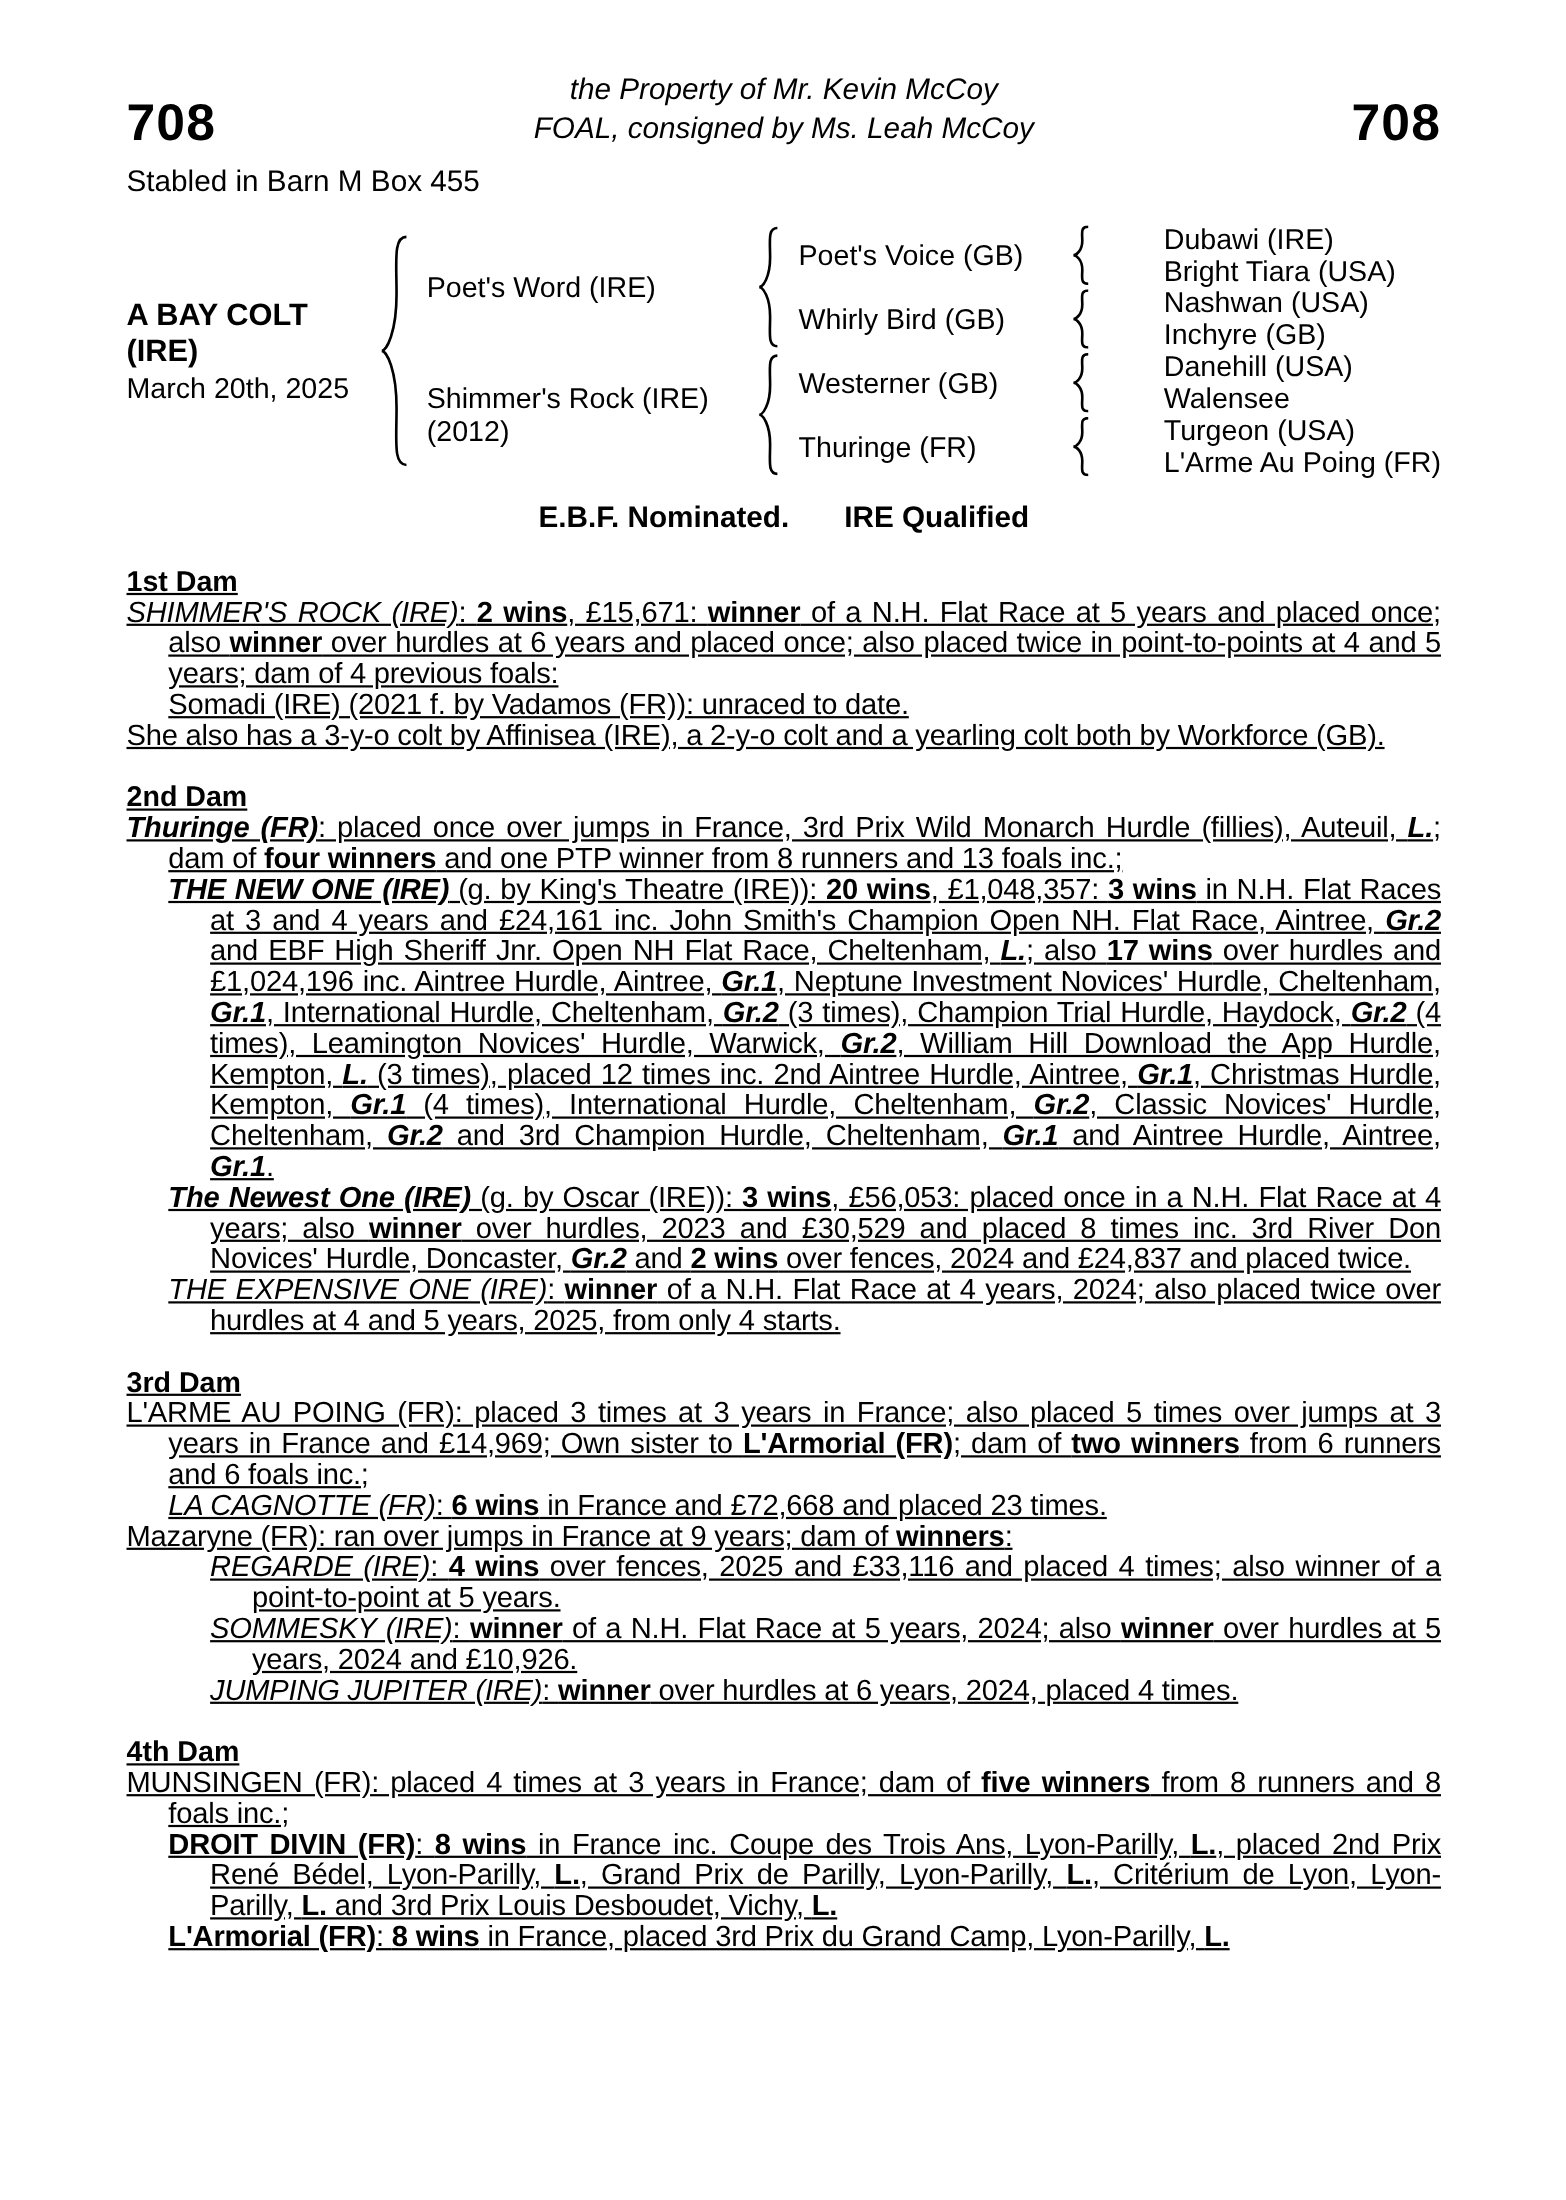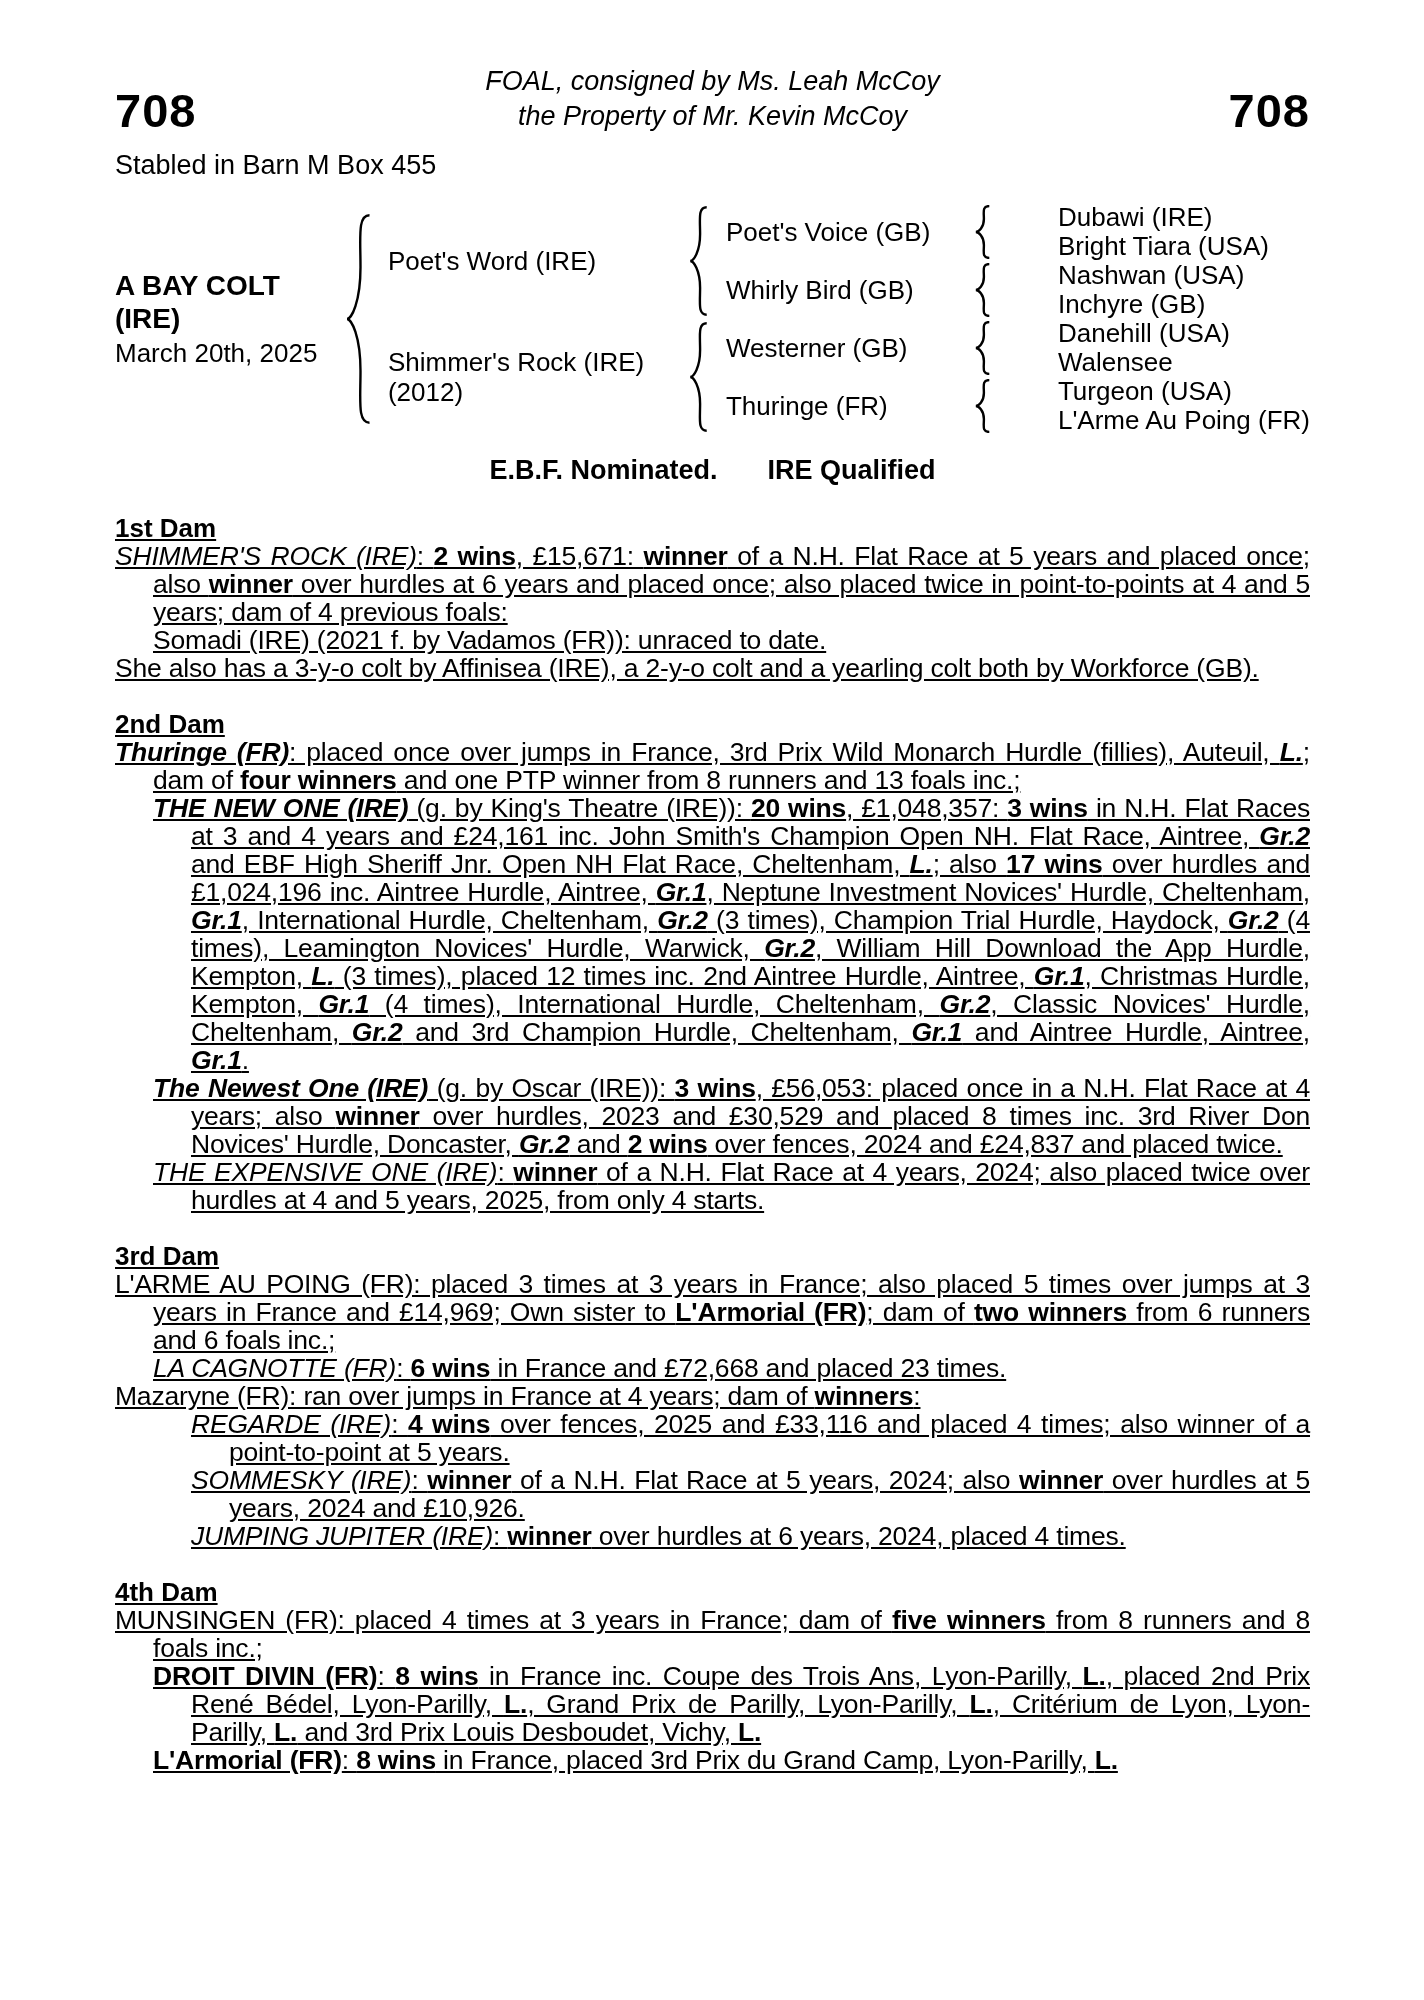--- a/index.html
+++ b/index.html
@@ -45,22 +45,22 @@
   .i{font-style:italic;}
   .bi{font-weight:700;font-style:italic;}
 </style>
 </head>
 <body>
 
 <div class="page">
   <div class="hdr">
     <div class="lot">708</div>
     <div class="consign">
+      <div>the Property of Mr. Kevin McCoy</div>
       <div>FOAL, consigned by Ms. Leah McCoy</div>
-      <div>the Property of Mr. Kevin McCoy</div>
     </div>
     <div class="lot right">708</div>
   </div>
 
   <div class="stabled">Stabled in Barn M Box 455</div>
 
   <div class="pedigree" id="ped-root">
       <div class="ped-subject">
         <div class="nm">A BAY COLT</div>
         <div class="nm">(IRE)</div>
@@ -150,21 +150,21 @@
         <h3 class="dam">2nd Dam</h3>
         <div class="para"><span class="bi">Thuringe (FR)</span><span>: placed once over jumps in France, 3rd Prix Wild Monarch Hurdle (fillies), Auteuil, </span><span class="bi">L.</span><span>; dam of </span><span class="b">four winners</span><span> and one PTP winner from 8 runners and 13 foals inc.;</span></div>
         <div class="para d1"><span class="bi">THE NEW ONE (IRE)</span><span> (g. by King's Theatre (IRE)): </span><span class="b">20 wins</span><span>, £1,048,357: </span><span class="b">3 wins</span><span> in N.H. Flat Races at 3 and 4 years and £24,161 inc. John Smith's Champion Open NH. Flat Race, Aintree, </span><span class="bi">Gr.2</span><span> and EBF High Sheriff Jnr. Open NH Flat Race, Cheltenham, </span><span class="bi">L.</span><span>; also </span><span class="b">17 wins</span><span> over hurdles and £1,024,196 inc. Aintree Hurdle, Aintree, </span><span class="bi">Gr.1</span><span>, Neptune Investment Novices' Hurdle, Cheltenham, </span><span class="bi">Gr.1</span><span>, International Hurdle, Cheltenham, </span><span class="bi">Gr.2</span><span> (3 times), Champion Trial Hurdle, Haydock, </span><span class="bi">Gr.2</span><span> (4 times), Leamington Novices' Hurdle, Warwick, </span><span class="bi">Gr.2</span><span>, William Hill Download the App Hurdle, Kempton, </span><span class="bi">L.</span><span> (3 times), placed 12 times inc. 2nd Aintree Hurdle, Aintree, </span><span class="bi">Gr.1</span><span>, Christmas Hurdle, Kempton, </span><span class="bi">Gr.1</span><span> (4 times), International Hurdle, Cheltenham, </span><span class="bi">Gr.2</span><span>, Classic Novices' Hurdle, Cheltenham, </span><span class="bi">Gr.2</span><span> and 3rd Champion Hurdle, Cheltenham, </span><span class="bi">Gr.1</span><span> and Aintree Hurdle, Aintree, </span><span class="bi">Gr.1</span><span>.</span></div>
         <div class="para d1"><span class="bi">The Newest One (IRE)</span><span> (g. by Oscar (IRE)): </span><span class="b">3 wins</span><span>, £56,053: placed once in a N.H. Flat Race at 4 years; also </span><span class="b">winner</span><span> over hurdles, 2023 and £30,529 and placed 8 times inc. 3rd River Don Novices' Hurdle, Doncaster, </span><span class="bi">Gr.2</span><span> and </span><span class="b">2 wins</span><span> over fences, 2024 and £24,837 and placed twice.</span></div>
         <div class="para d1"><span class="i">THE EXPENSIVE ONE (IRE)</span><span>: </span><span class="b">winner</span><span> of a N.H. Flat Race at 4 years, 2024; also placed twice over hurdles at 4 and 5 years, 2025, from only 4 starts.</span></div>
       </div>
       <div class="sec">
         <h3 class="dam">3rd Dam</h3>
         <div class="para"><span>L'ARME AU POING (FR): placed 3 times at 3 years in France; also placed 5 times over jumps at 3 years in France and £14,969; Own sister to </span><span class="b">L'Armorial (FR)</span><span>; dam of </span><span class="b">two winners</span><span> from 6 runners and 6 foals inc.;</span></div>
         <div class="para d1"><span class="i">LA CAGNOTTE (FR)</span><span>: </span><span class="b">6 wins</span><span> in France and £72,668 and placed 23 times.</span></div>
-        <div class="para"><span>Mazaryne (FR): ran over jumps in France at 4 years; dam of </span><span class="b">winners</span><span>:</span></div>
+        <div class="para"><span>Mazaryne (FR): ran over jumps in France at 9 years; dam of </span><span class="b">winners</span><span>:</span></div>
         <div class="para d2"><span class="i">REGARDE (IRE)</span><span>: </span><span class="b">4 wins</span><span> over fences, 2025 and £33,116 and placed 4 times; also winner of a point-to-point at 5 years.</span></div>
         <div class="para d2"><span class="i">SOMMESKY (IRE)</span><span>: </span><span class="b">winner</span><span> of a N.H. Flat Race at 5 years, 2024; also </span><span class="b">winner</span><span> over hurdles at 5 years, 2024 and £10,926.</span></div>
         <div class="para d2"><span class="i">JUMPING JUPITER (IRE)</span><span>: </span><span class="b">winner</span><span> over hurdles at 6 years, 2024, placed 4 times.</span></div>
       </div>
       <div class="sec">
         <h3 class="dam">4th Dam</h3>
         <div class="para"><span>MUNSINGEN (FR): placed 4 times at 3 years in France; dam of </span><span class="b">five winners</span><span> from 8 runners and 8 foals inc.;</span></div>
         <div class="para d1"><span class="b">DROIT DIVIN (FR)</span><span>: </span><span class="b">8 wins</span><span> in France inc. Coupe des Trois Ans, Lyon-Parilly, </span><span class="b">L.</span><span>, placed 2nd Prix René Bédel, Lyon-Parilly, </span><span class="b">L.</span><span>, Grand Prix de Parilly, Lyon-Parilly, </span><span class="b">L.</span><span>, Critérium de Lyon, Lyon-Parilly, </span><span class="b">L.</span><span> and 3rd Prix Louis Desboudet, Vichy, </span><span class="b">L.</span></div>
         <div class="para d1"><span class="b">L'Armorial (FR)</span><span>: </span><span class="b">8 wins</span><span> in France, placed 3rd Prix du Grand Camp, Lyon-Parilly, </span><span class="b">L.</span></div>
       </div>

